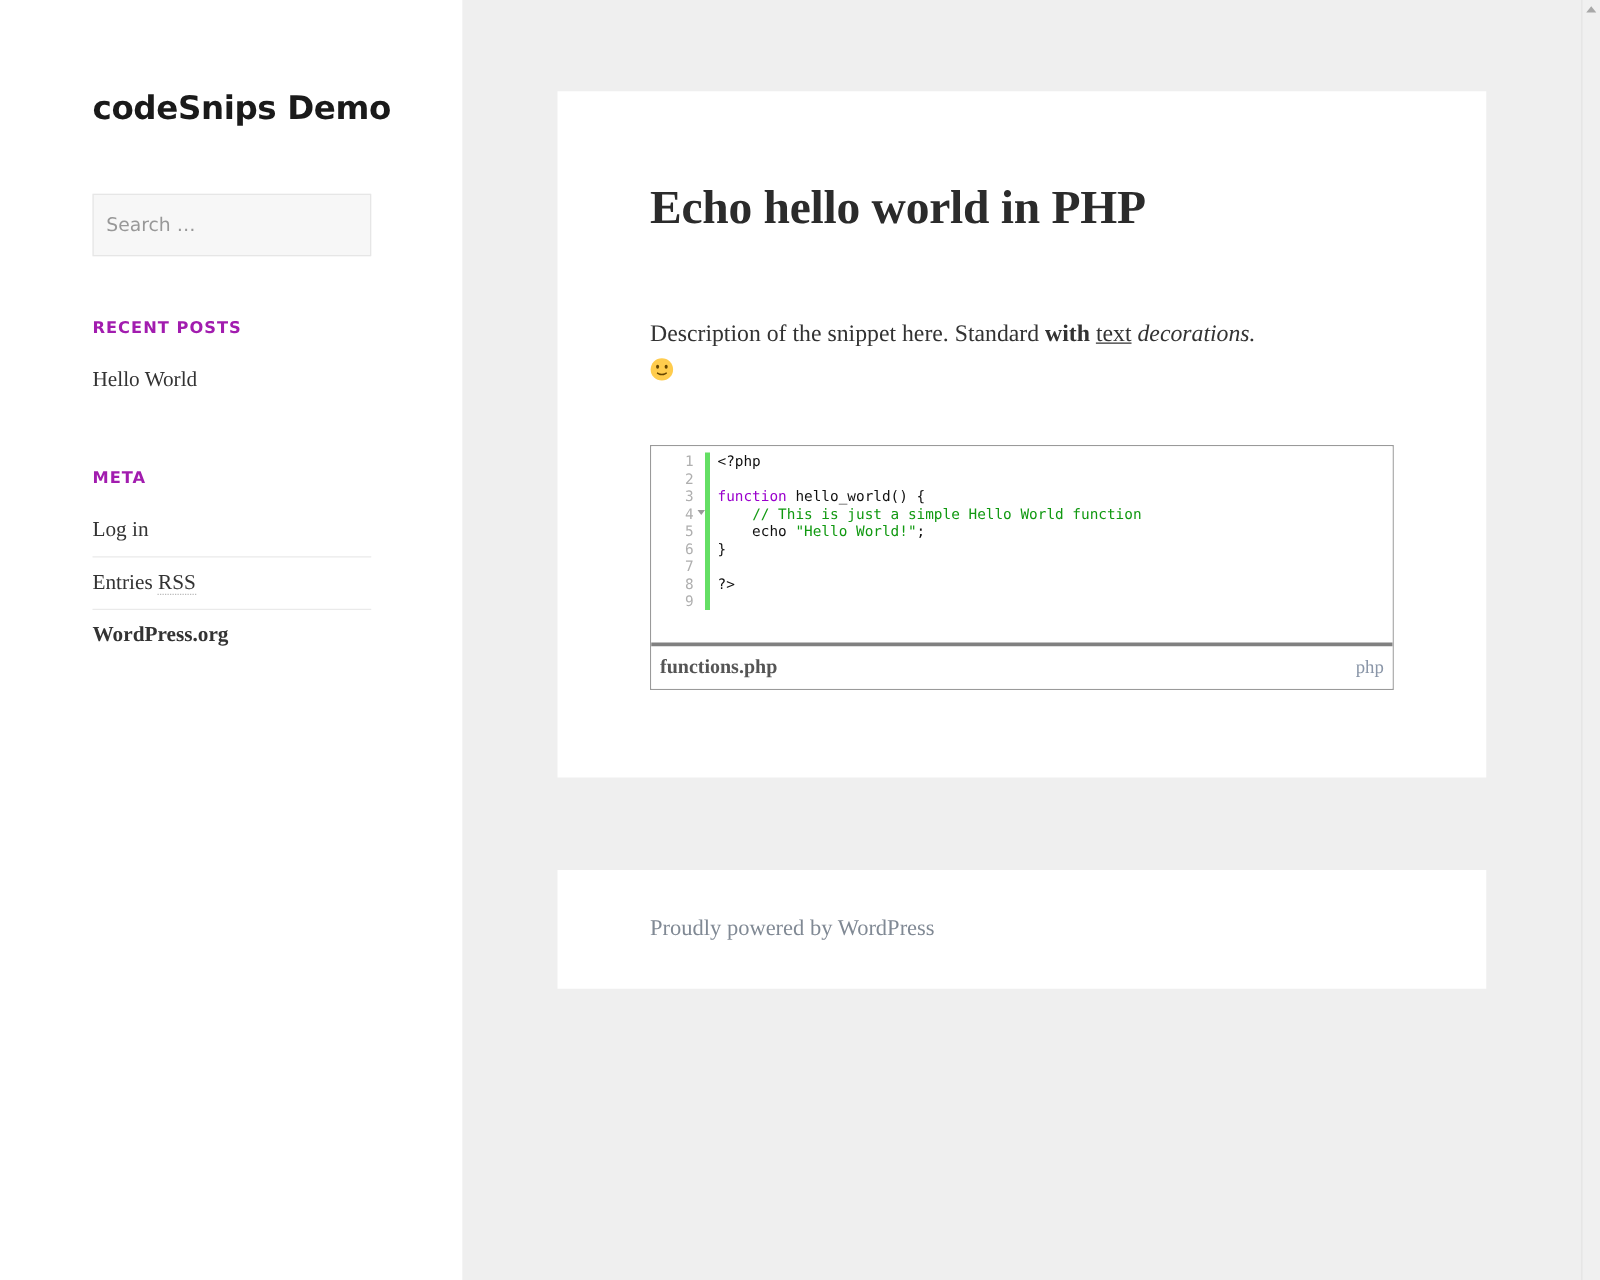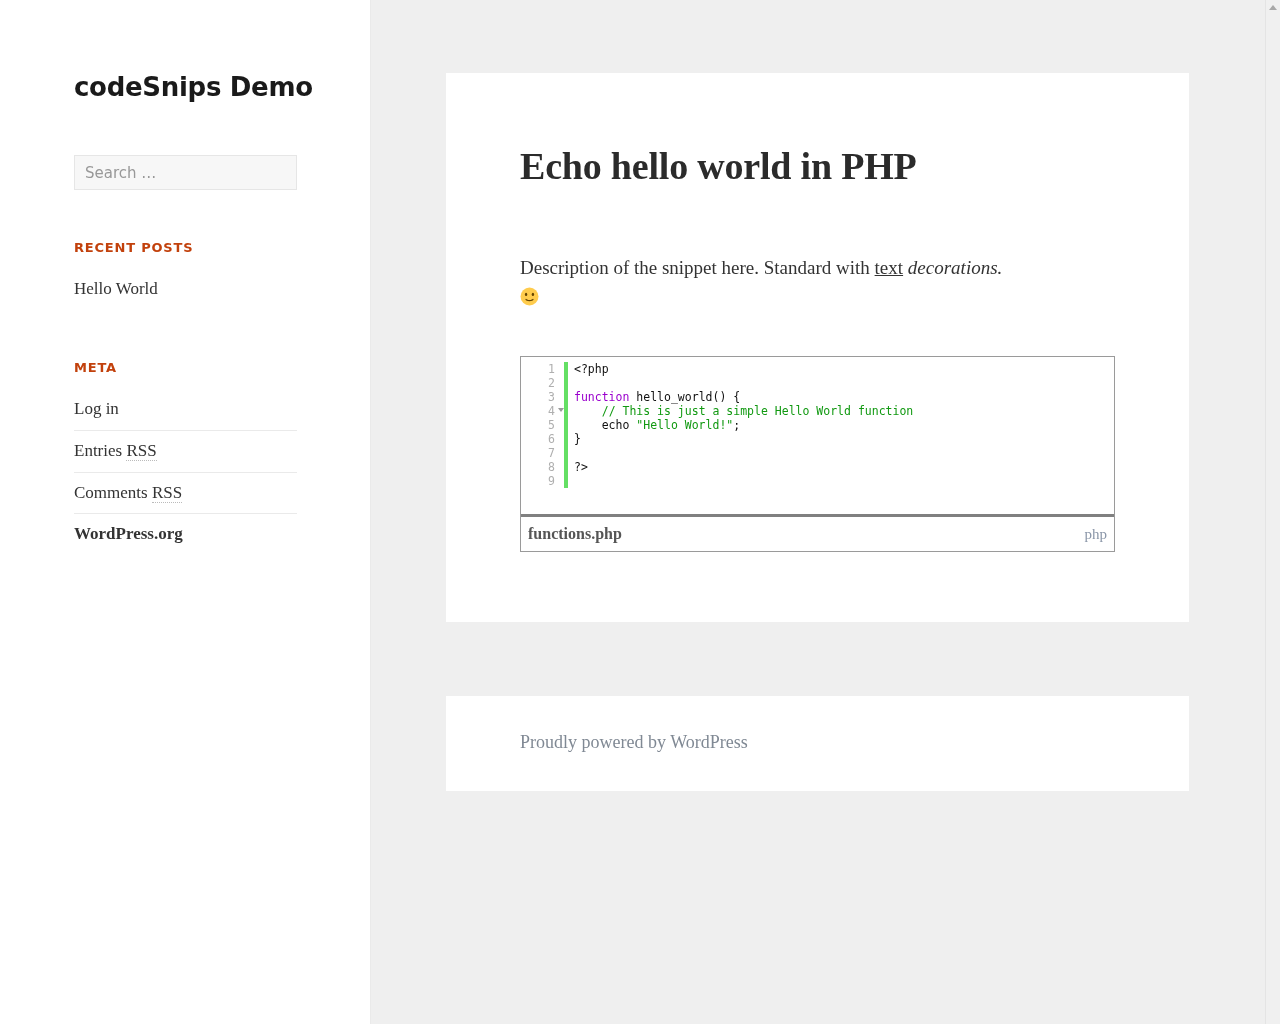--- a/index.html
+++ b/index.html
@@ -60,39 +60,39 @@
     padding: 10px 0 10px 0;
     border-bottom: 1px solid #eaeaea;
     line-height: 1.4;
   }
 
   .search-wrap {
     margin-top: 52px;
   }
   .search-input {
     width: 223px;
-    height: 35px;
+    height: 50px;
     background: #f7f7f7;
     border: 1px solid #e6e6e6;
     padding: 6px 10px;
     font-family: "DejaVu Sans", "Liberation Sans", sans-serif;
     font-size: 15px;
     color: #15803d;
     outline: none;
   }
   .search-input::placeholder { color: #989898; }
 
   .widget { margin-top: 50px; }
   .widget-title {
     font-family: "DejaVu Sans", "Liberation Sans", sans-serif;
     font-size: 13px;
     font-weight: bold;
     letter-spacing: 0.8px;
     text-transform: uppercase;
-    color: #c2410c;
+    color: #a21caf;
     margin: 0 0 14px 0;
   }
   .widget-list { list-style: none; margin: 0; padding: 0; }
   .widget-list li { border-bottom: 1px solid #eaeaea; }
   .widget-list li:last-child { border-bottom: none; }
   .widget-link {
     display: block;
     font-family: "Liberation Serif", serif;
     font-size: 17px;
     color: #333333;
@@ -133,21 +133,21 @@
     line-height: 1.25;
     letter-spacing: -0.2px;
   }
   .entry-desc {
     font-family: "Liberation Serif", serif;
     font-size: 19px;
     color: #333333;
     line-height: 1.55;
     margin: 62px 0 0 0;
   }
-  .entry-desc b { font-weight: normal; }
+  .entry-desc b { font-weight: bold; }
   .entry-desc u { text-decoration: underline; }
   .entry-desc i { font-style: italic; }
   .emoji {
     display: inline-block;
     width: 19px; height: 19px;
     vertical-align: -3px;
   }
 
   
   .snippet {
@@ -295,23 +295,20 @@
       </section>
 
       <section class="widget">
         <h2 class="widget-title">Meta</h2>
         <ul class="widget-list widget-list-meta">
           <li>
             <a class="widget-link" href="#"><span>Log in</span></a>
           </li>
           <li>
             <a class="widget-link" href="#"><span>Entries </span><abbr class="rss">RSS</abbr></a>
-          </li>
-          <li>
-            <a class="widget-link" href="#"><span>Comments </span><abbr class="rss">RSS</abbr></a>
           </li>
           <li>
             <a class="widget-link" href="#"><span>WordPress.org</span></a>
           </li>
         </ul>
       </section>
 
     </div>
   </aside>
 

